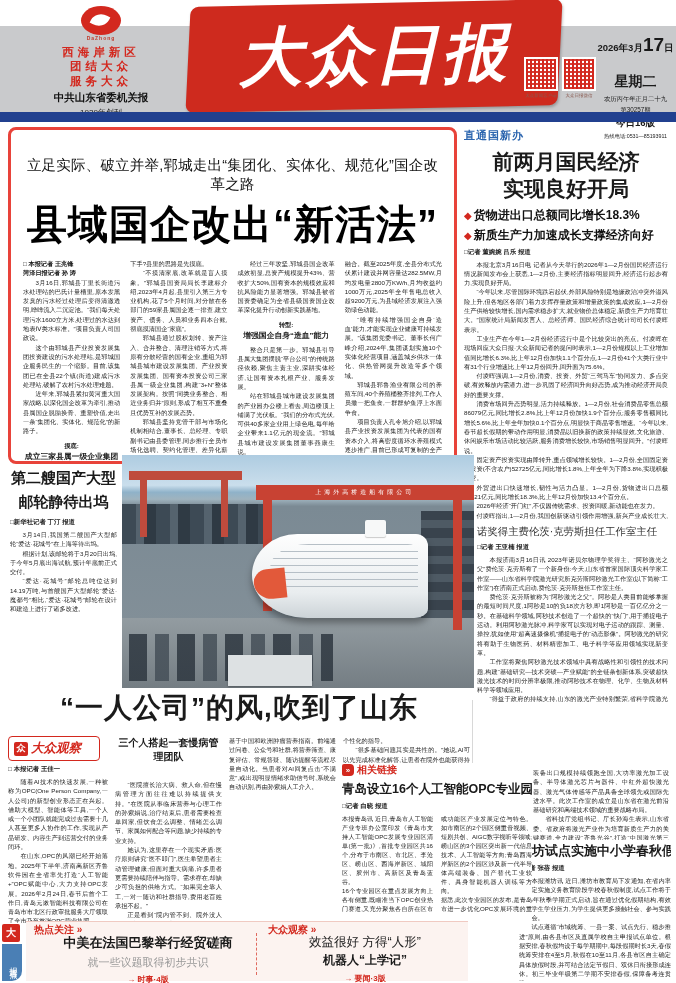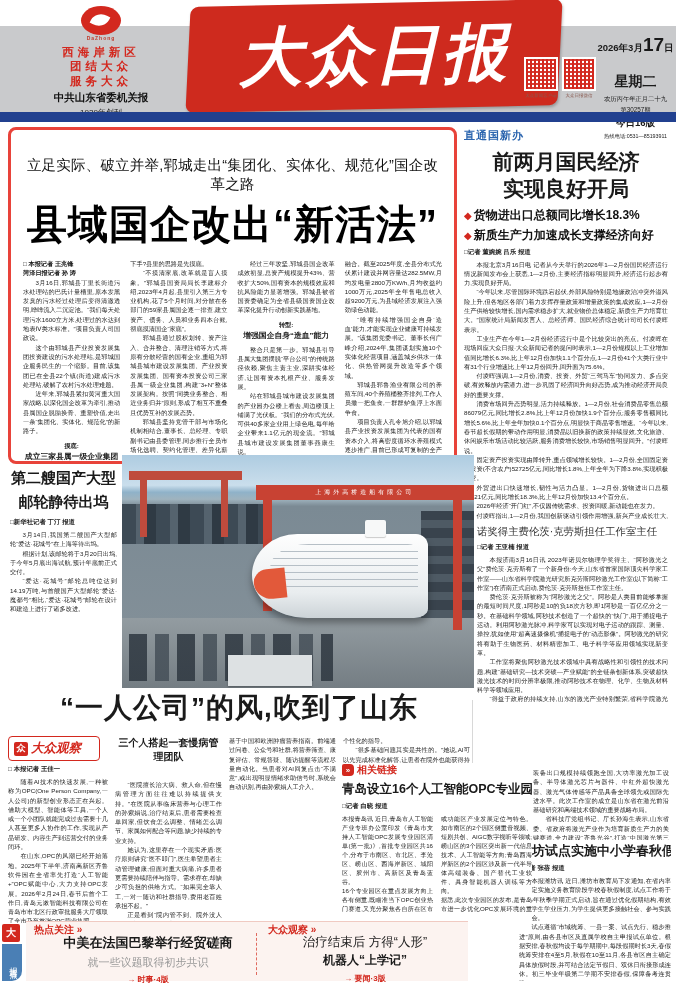--- a/index.html
+++ b/index.html
@@ -355,18 +355,18 @@
 
   <div class="abs f-label f-hot-label">热点关注 »</div>
   <div class="abs f-g1">
     <div class="f-h1">中美在法国巴黎举行经贸磋商</div>
     <div class="f-s1">就一些议题取得初步共识</div>
     <div class="f-ref">→ 时事·4版</div>
   </div>
   <div class="abs f-div"></div>
   <div class="abs f-label f-obs-label">大众观察 »</div>
   <div class="abs f-g2">
-    <div class="f-l1">治疗结束后 方得“人形”</div>
+    <div class="f-l1">效益很好 方得“人形”</div>
     <div class="f-l2">机器人“上学记”</div>
     <div class="f-ref">→ 要闻·3版</div>
   </div>
 
 </div>
 
 </body></html>

